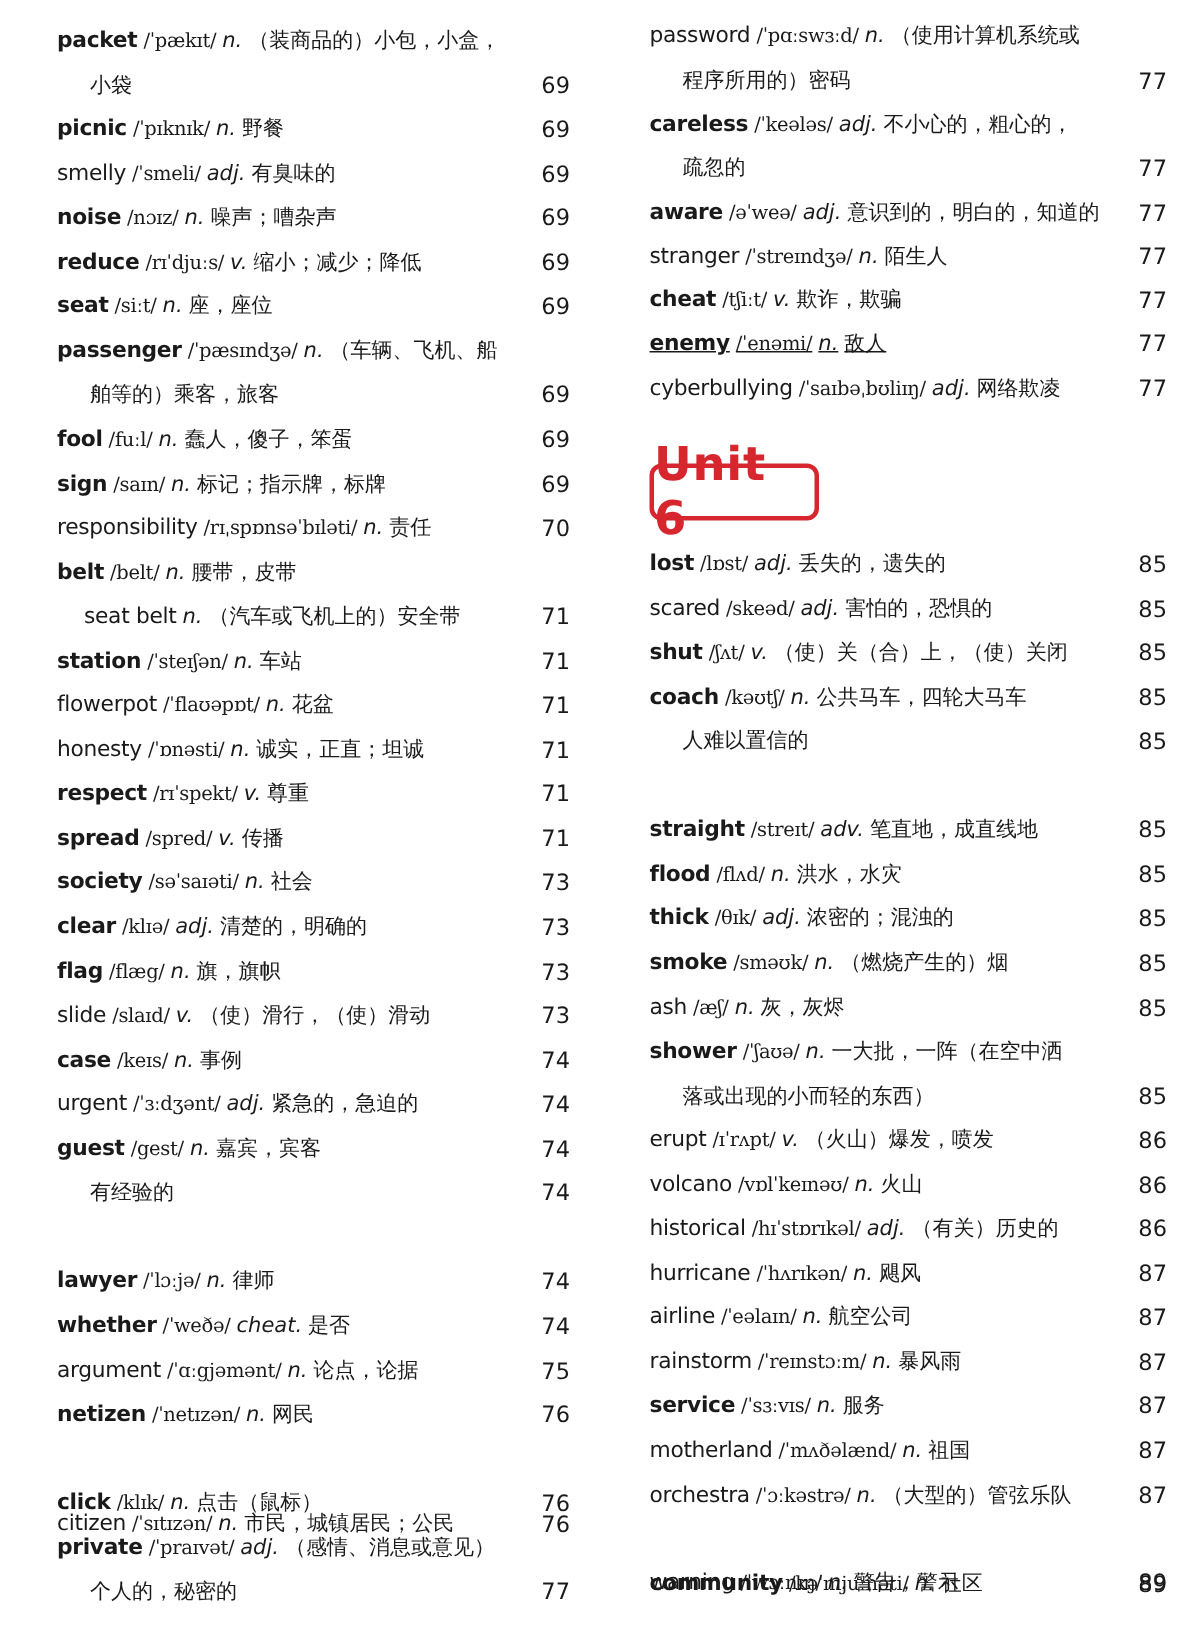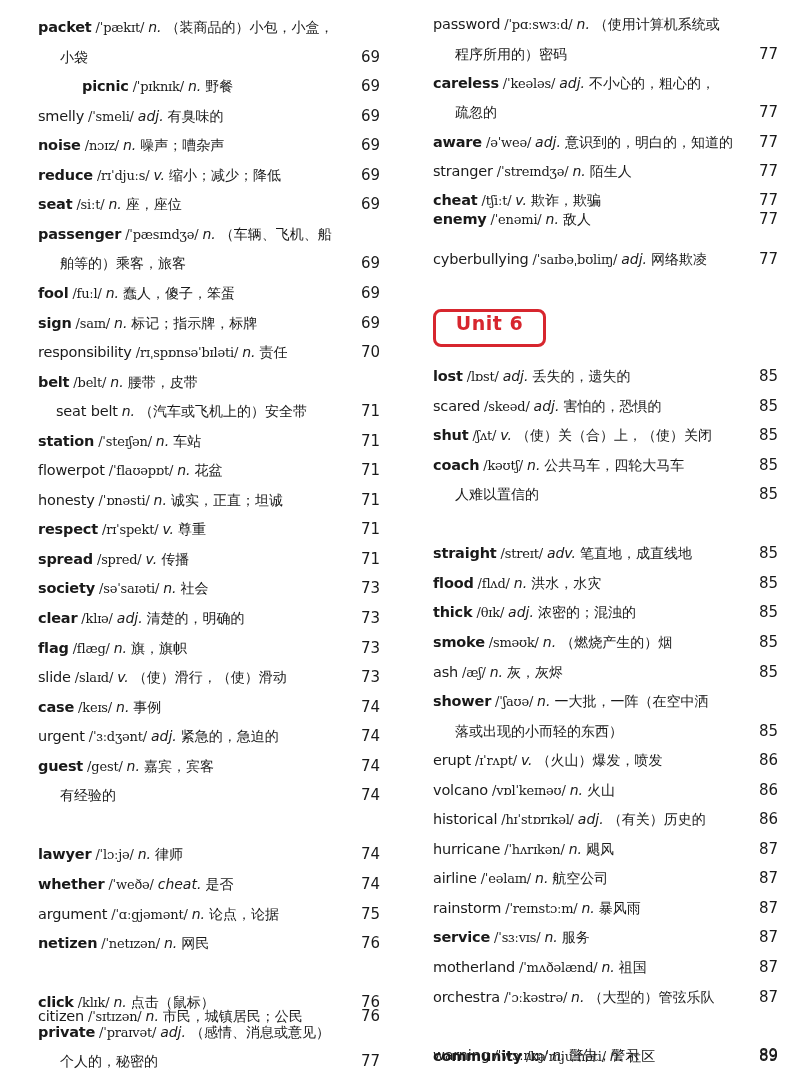--- a/index.html
+++ b/index.html
@@ -71,43 +71,44 @@
     .unit-badge {
       position: absolute;
       left: 433px;
       top: 309px;
       width: 113px;
       height: 38px;
       border: 3px solid #d7262e;
       border-radius: 8px;
       box-sizing: border-box;
       display: flex;
+      align-items: center;
       justify-content: center;
       color: #d7262e;
       font-family: "DejaVu Sans", "Liberation Sans", sans-serif;
       font-weight: bold;
-      font-size: 19px;
+      font-size: 31px;
       letter-spacing: 0.5px;
     }
   </style>
 </head>
 <body>
 
 <div class="page">
   <div class="column col-left" id="col-left">
       <div class="entry" style="top: 13px;">
         <div class="line">
           <span class="txt"><span class="word bold">packet</span><span class="phon">/ˈpækɪt/</span><span class="pos">n.</span><span class="def">（装商品的）小包，小盒，</span></span>
         </div>
         <div class="line cont">
           <span class="txt def">小袋</span>
           <span class="page-num">69</span>
         </div>
       </div>
-      <div class="entry" style="top: 72.1px; margin-left: 44px;">
+      <div class="entry" style="top: 72.1px;">
         <div class="line">
           <span class="txt"><span class="word bold">picnic</span><span class="phon">/ˈpɪknɪk/</span><span class="pos">n.</span><span class="def">野餐</span></span>
           <span class="page-num">69</span>
         </div>
       </div>
       <div class="entry" style="top: 101.65px;">
         <div class="line">
           <span class="txt"><span class="word">smelly</span><span class="phon">/ˈsmeli/</span><span class="pos">adj.</span><span class="def">有臭味的</span></span>
           <span class="page-num">69</span>
         </div>
@@ -322,21 +323,21 @@
           <span class="txt"><span class="word">stranger</span><span class="phon">/ˈstreɪndʒə/</span><span class="pos">n.</span><span class="def">陌生人</span></span>
           <span class="page-num">77</span>
         </div>
       </div>
       <div class="entry" style="top: 186.4px;">
         <div class="line">
           <span class="txt"><span class="word bold">cheat</span><span class="phon">/tʃiːt/</span><span class="pos">v.</span><span class="def">欺诈，欺骗</span></span>
           <span class="page-num">77</span>
         </div>
       </div>
-      <div class="entry" style="top: 205px;">
+      <div class="entry" style="top: 215px; text-decoration: underline;">
         <div class="line">
           <span class="txt"><span class="word bold">enemy</span><span class="phon">/ˈenəmi/</span><span class="pos">n.</span><span class="def">敌人</span></span>
           <span class="page-num">77</span>
         </div>
       </div>
       <div class="entry" style="top: 245.2px;">
         <div class="line">
           <span class="txt"><span class="word">cyberbullying</span><span class="phon">/ˈsaɪbəˌbʊliɪŋ/</span><span class="pos">adj.</span><span class="def">网络欺凌</span></span>
           <span class="page-num">77</span>
         </div>

